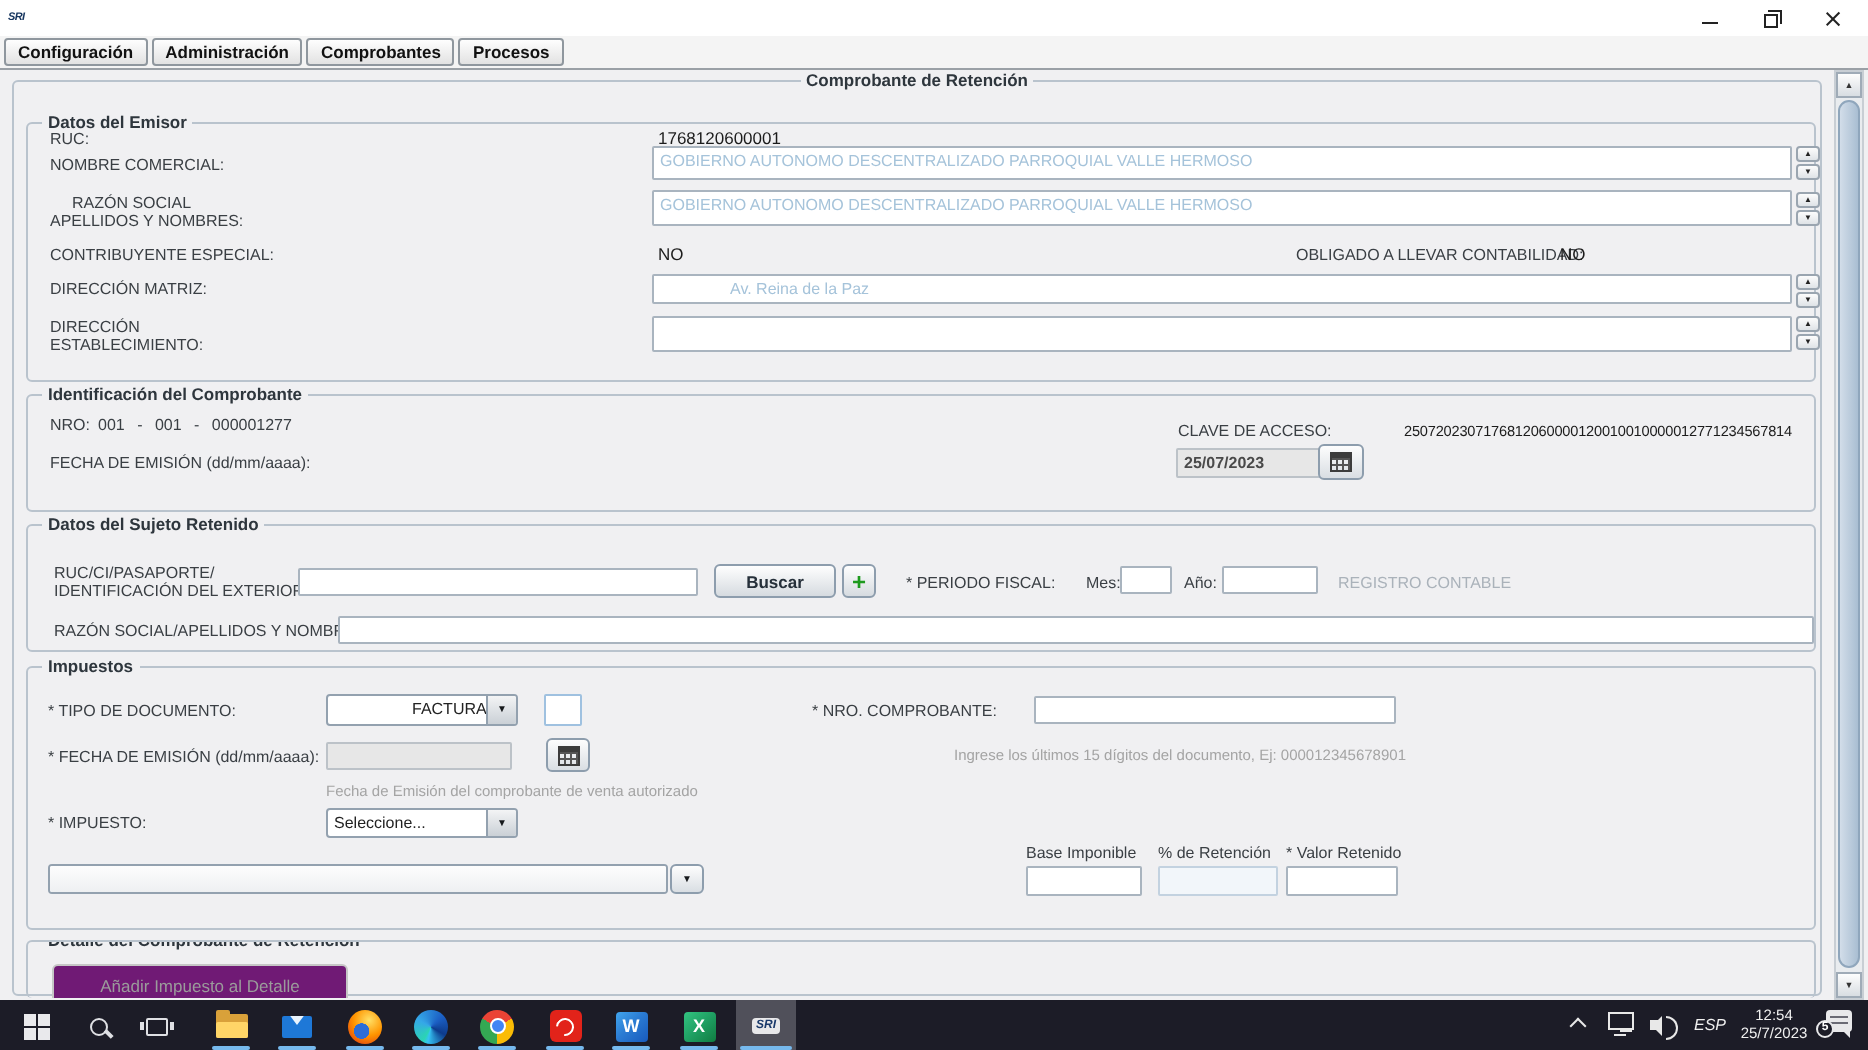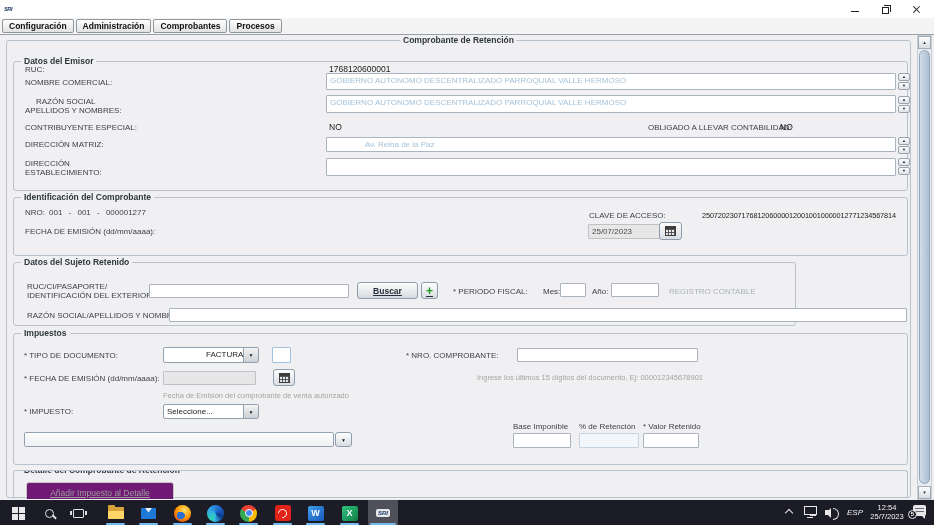--- a/index.html
+++ b/index.html
@@ -42,21 +42,21 @@
 .ta{display:block;line-height:12px;overflow:hidden;}
 
 .spin{position:absolute;width:12px;display:flex;flex-direction:column;gap:1px;}
 .spin b{height:8px;border:1px solid #9aa5b0;background:linear-gradient(#fcfcfc,#dfe3e7);border-radius:2px;font-size:4px;line-height:6px;text-align:center;color:#222;font-weight:normal;}
 
 .combo{position:absolute;display:flex;border:1px solid #93a1af;border-radius:2px;background:#fff;overflow:hidden;}
 .combo .ctext{flex:1;font-size:8px;padding:2px 3px;color:#222;white-space:nowrap;overflow:hidden;line-height:10px;}
 .combo .carrow{width:15px;background:linear-gradient(#f3f4f5,#cad0d6);border-left:1px solid #93a1af;display:flex;align-items:center;justify-content:center;font-size:5px;color:#16191c;}
 .combo.empty .ctext{background:linear-gradient(#fdfdfd,#eef0f2);}
 
-.btn{position:absolute;display:flex;align-items:center;justify-content:center;background:linear-gradient(#fefefe,#d6dbe0);border:1px solid #8d9dad;border-radius:3px;font-size:8.5px;font-weight:bold;color:#26303a;font-family:inherit;text-decoration:underline;}
+.btn{position:absolute;display:flex;align-items:center;justify-content:center;background:linear-gradient(#fefefe,#d6dbe0);border:1px solid #8d9dad;border-radius:3px;font-size:8.5px;font-weight:bold;color:#26303a;font-family:inherit;}
 .btn.disabled{background:#701a75;border-color:#c6c6c6;color:#9b9b9b;font-weight:normal;}
 .plus{color:#1d9a1d;font-size:12px;font-weight:bold;}
 .calbtn{position:absolute;display:flex;align-items:center;justify-content:center;background:linear-gradient(#fdfdfd,#d9dee3);border:1px solid #8d9dad;border-radius:3px;}
 .calicon{width:11px;height:10px;border:1px solid #3c3c3c;background-image:
   linear-gradient(#3c3c3c 0 2px,transparent 2px),
   repeating-linear-gradient(to right,transparent 0 2px,#555 2px 3px),
   repeating-linear-gradient(to bottom,transparent 0 2px,#555 2px 3px);}
 
 
 .vscroll{position:absolute;left:917px;top:35px;width:15px;height:465px;background:#e9ecef;border:1px solid #c8ced4;}
@@ -179,27 +179,27 @@
       </span>
   </div>
 
   <div class="group" style="left:13px;top:197px;width:895px;height:59px;">
     <span class="grp-title">Identificación del Comprobante</span>
     <span class="lbl" style="left:11px;top:10px;">NRO:</span>
     <span class="lbl" style="left:35px;top:10px;word-spacing:4px;">001 - 001 - 000001277</span>
     <span class="lbl" style="left:575px;top:13px;">CLAVE DE ACCESO:</span>
     <span class="val" style="left:688px;top:13px;font-size:7.3px;letter-spacing:-0.1px;">2507202307176812060000120010010000012771234567814</span>
     <span class="lbl" style="left:11px;top:29px;">FECHA DE EMISIÓN (dd/mm/aaaa):</span>
-    <input class="tf gray" style="left: 574px; top: 26px; width: 84px; height: 15px;" value="25/07/2023">
+    <input class="tf gray" style="left: 574px; top: 26px; width: 84px; height: 15px; font-weight: bold;" value="25/07/2023">
     <span class="calbtn" style="left:645px;top:24px;width:23px;height:18px;">
         <span class="calicon"></span>
       </span>
   </div>
 
-  <div class="group" style="left:13px;top:262px;width:783px;height:64px;">
+  <div class="group" style="left:13px;top:262px;width:895px;height:64px;">
     <span class="grp-title">Datos del Sujeto Retenido</span>
     <span class="lbl" style="left:13px;top:19px;">RUC/CI/PASAPORTE/</span>
     <span class="lbl" style="left:13px;top:28px;">IDENTIFICACIÓN DEL EXTERIOR:</span>
     <input class="tf" style="left: 135px; top: 21px; width: 200px; height: 14px;">
     <button class="btn" style="left:343px;top:19px;width:61px;height:17px;">Buscar</button>
     <button class="btn" style="left:407px;top:19px;width:17px;height:17px;">
         <span class="plus">+</span>
       </button>
     <span class="lbl" style="left:439px;top:24px;">* PERIODO FISCAL:</span>
     <span class="lbl" style="left:529px;top:24px;">Mes:</span>

